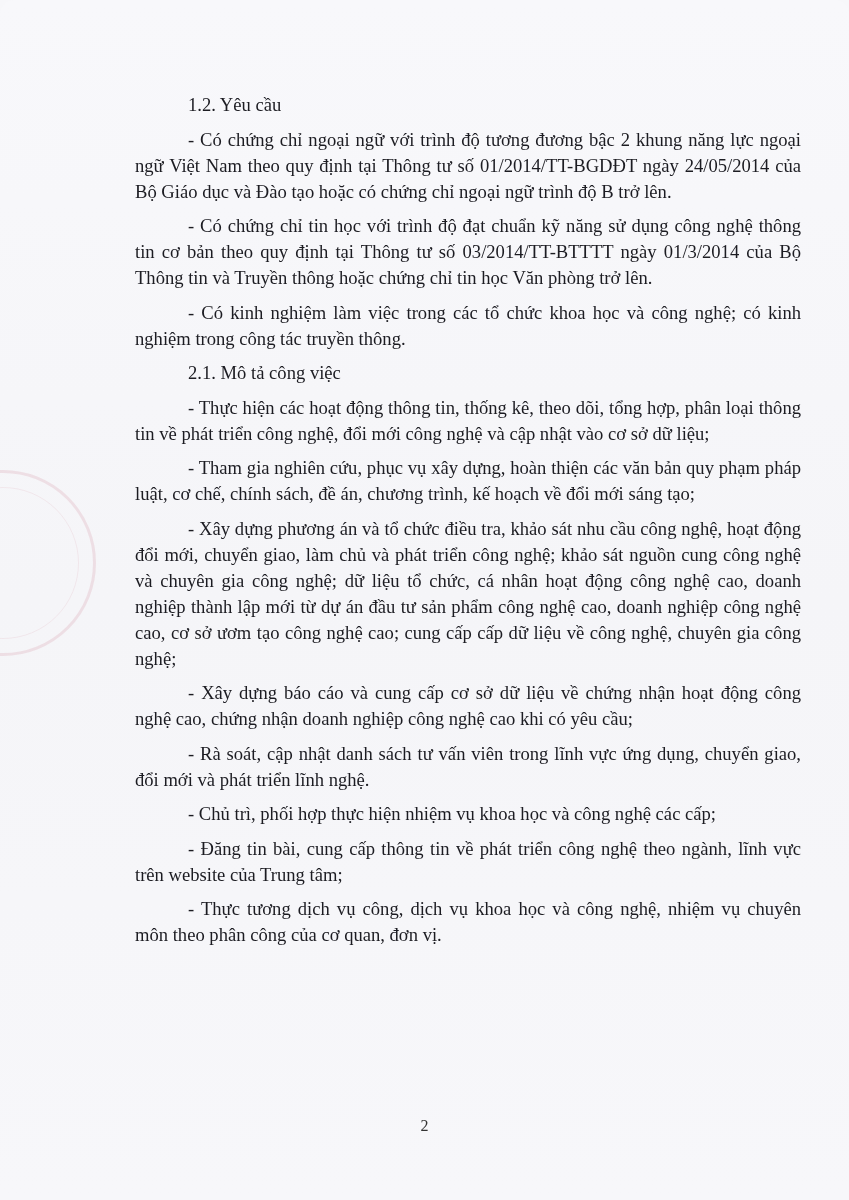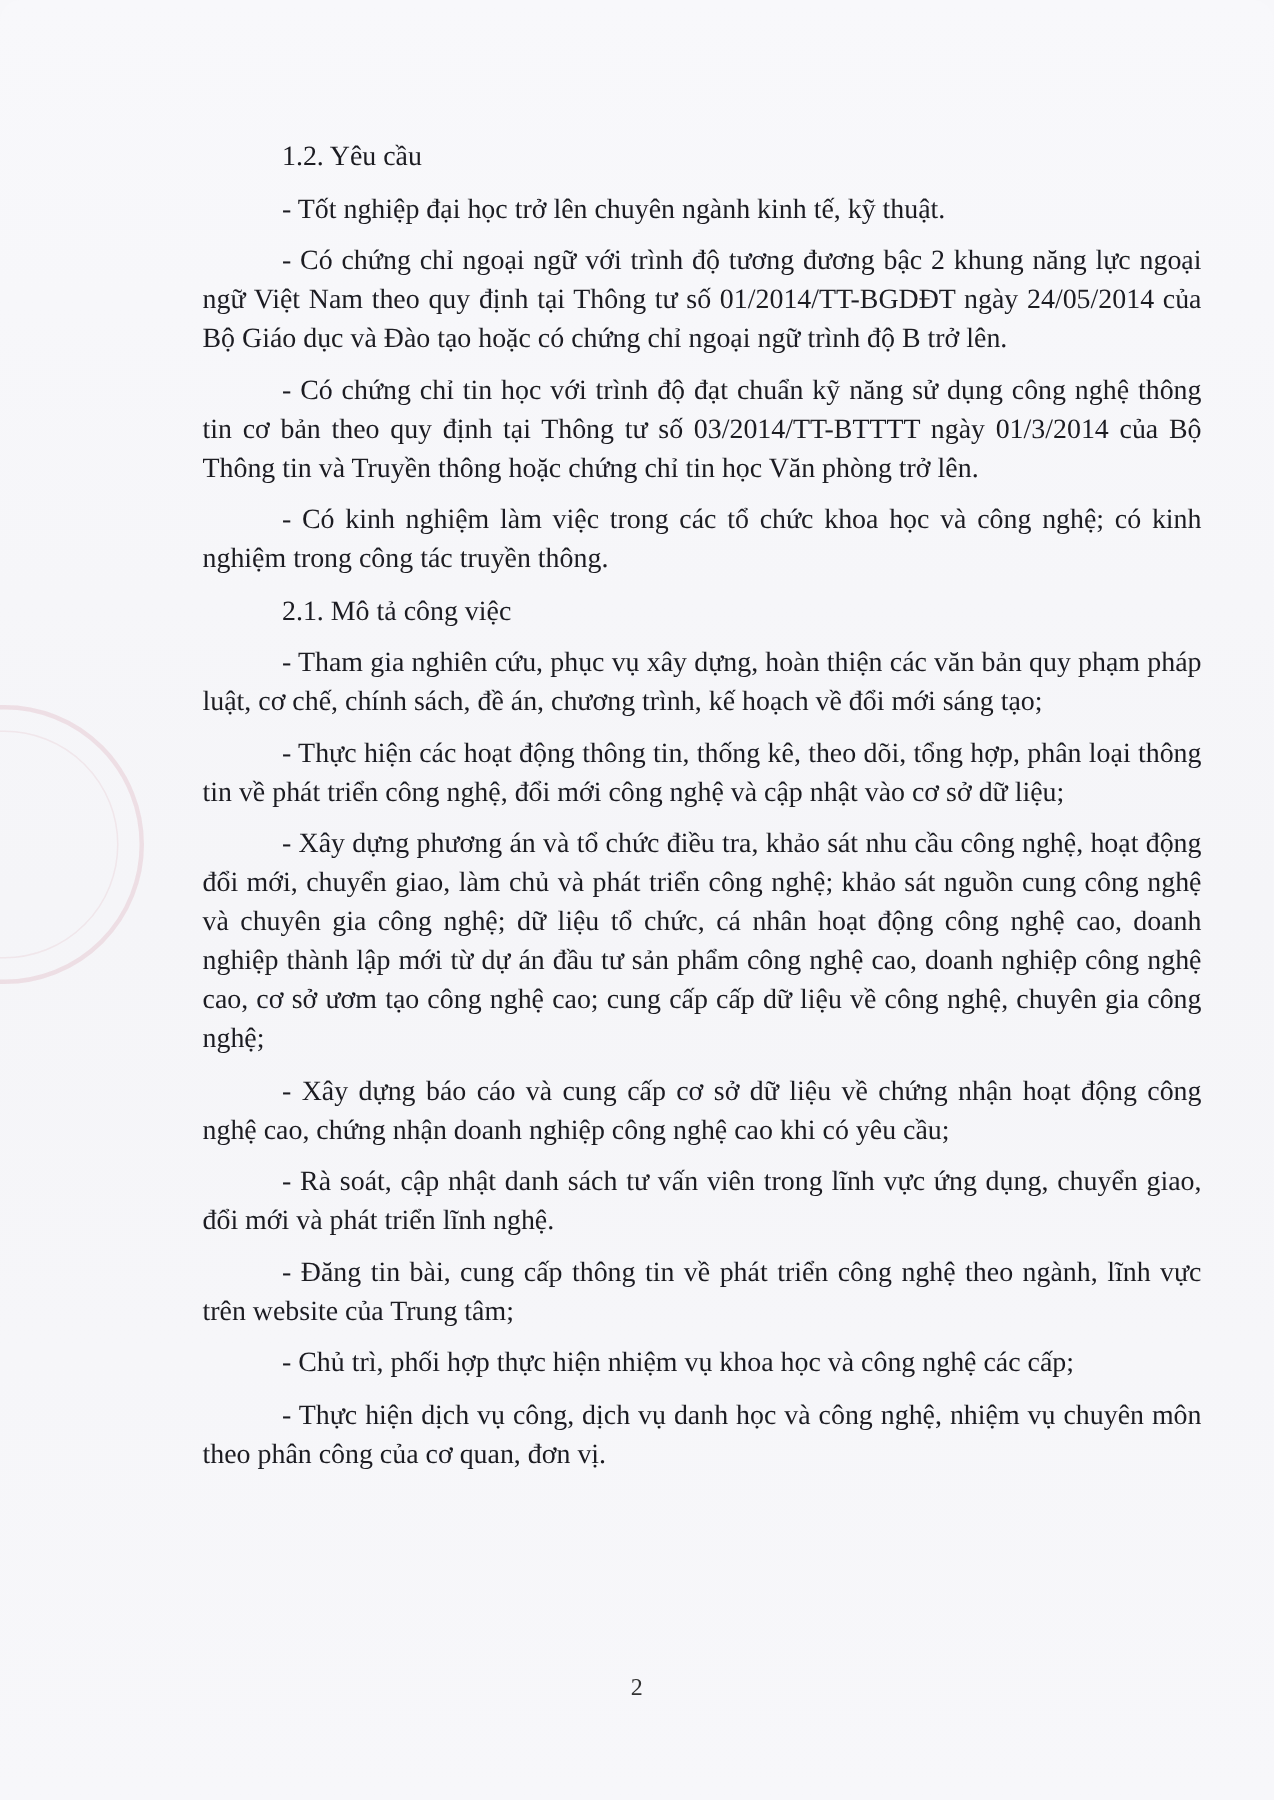--- a/index.html
+++ b/index.html
@@ -36,29 +36,28 @@
     }
   </style>
 </head>
 <body>
 
 <div class="page">
   <div class="stamp"></div>
 
   <div class="content">
     <p class="p indent">1.2. Yêu cầu</p>
-    <p class="p indent">- Tốt nghiệp đại học trở lên chuyên ngành kinh tế, kỹ thuật.</p>
     <p class="p indent">- Có chứng chỉ ngoại ngữ với trình độ tương đương bậc 2 khung năng lực ngoại ngữ Việt Nam theo quy định tại Thông tư số 01/2014/TT-BGDĐT ngày 24/05/2014 của Bộ Giáo dục và Đào tạo hoặc có chứng chỉ ngoại ngữ trình độ B trở lên.</p>
     <p class="p indent">- Có chứng chỉ tin học với trình độ đạt chuẩn kỹ năng sử dụng công nghệ thông tin cơ bản theo quy định tại Thông tư số 03/2014/TT-BTTTT ngày 01/3/2014 của Bộ Thông tin và Truyền thông hoặc chứng chỉ tin học Văn phòng trở lên.</p>
     <p class="p indent">- Có kinh nghiệm làm việc trong các tổ chức khoa học và công nghệ; có kinh nghiệm trong công tác truyền thông.</p>
     <p class="p indent">2.1. Mô tả công việc</p>
+    <p class="p indent">- Thực hiện các hoạt động thông tin, thống kê, theo dõi, tổng hợp, phân loại thông tin về phát triển công nghệ, đổi mới công nghệ và cập nhật vào cơ sở dữ liệu;</p>
     <p class="p indent">- Tham gia nghiên cứu, phục vụ xây dựng, hoàn thiện các văn bản quy phạm pháp luật, cơ chế, chính sách, đề án, chương trình, kế hoạch về đổi mới sáng tạo;</p>
-    <p class="p indent">- Thực hiện các hoạt động thông tin, thống kê, theo dõi, tổng hợp, phân loại thông tin về phát triển công nghệ, đổi mới công nghệ và cập nhật vào cơ sở dữ liệu;</p>
     <p class="p indent">- Xây dựng phương án và tổ chức điều tra, khảo sát nhu cầu công nghệ, hoạt động đổi mới, chuyển giao, làm chủ và phát triển công nghệ; khảo sát nguồn cung công nghệ và chuyên gia công nghệ; dữ liệu tổ chức, cá nhân hoạt động công nghệ cao, doanh nghiệp thành lập mới từ dự án đầu tư sản phẩm công nghệ cao, doanh nghiệp công nghệ cao, cơ sở ươm tạo công nghệ cao; cung cấp cấp dữ liệu về công nghệ, chuyên gia công nghệ;</p>
     <p class="p indent">- Xây dựng báo cáo và cung cấp cơ sở dữ liệu về chứng nhận hoạt động công nghệ cao, chứng nhận doanh nghiệp công nghệ cao khi có yêu cầu;</p>
     <p class="p indent">- Rà soát, cập nhật danh sách tư vấn viên trong lĩnh vực ứng dụng, chuyển giao, đổi mới và phát triển lĩnh nghệ.</p>
+    <p class="p indent">- Chủ trì, phối hợp thực hiện nhiệm vụ khoa học và công nghệ các cấp;</p>
     <p class="p indent">- Đăng tin bài, cung cấp thông tin về phát triển công nghệ theo ngành, lĩnh vực trên website của Trung tâm;</p>
-    <p class="p indent">- Chủ trì, phối hợp thực hiện nhiệm vụ khoa học và công nghệ các cấp;</p>
-    <p class="p indent">- Thực hiện dịch vụ công, dịch vụ danh học và công nghệ, nhiệm vụ chuyên môn theo phân công của cơ quan, đơn vị.</p>
+    <p class="p indent">- Thực tương dịch vụ công, dịch vụ khoa học và công nghệ, nhiệm vụ chuyên môn theo phân công của cơ quan, đơn vị.</p>
   </div>
 
   <div class="page-number">2</div>
 </div>
 
 </body></html>

